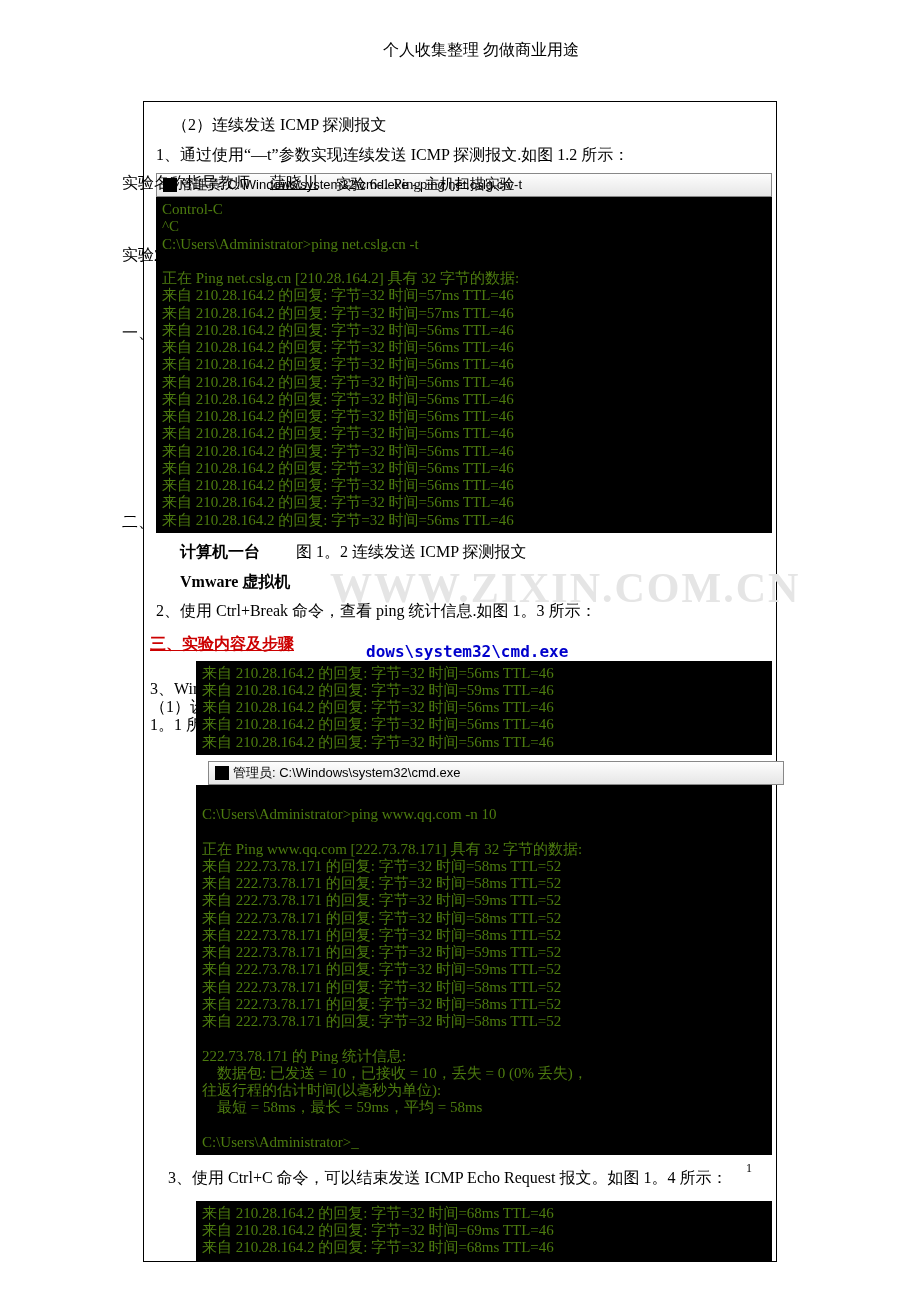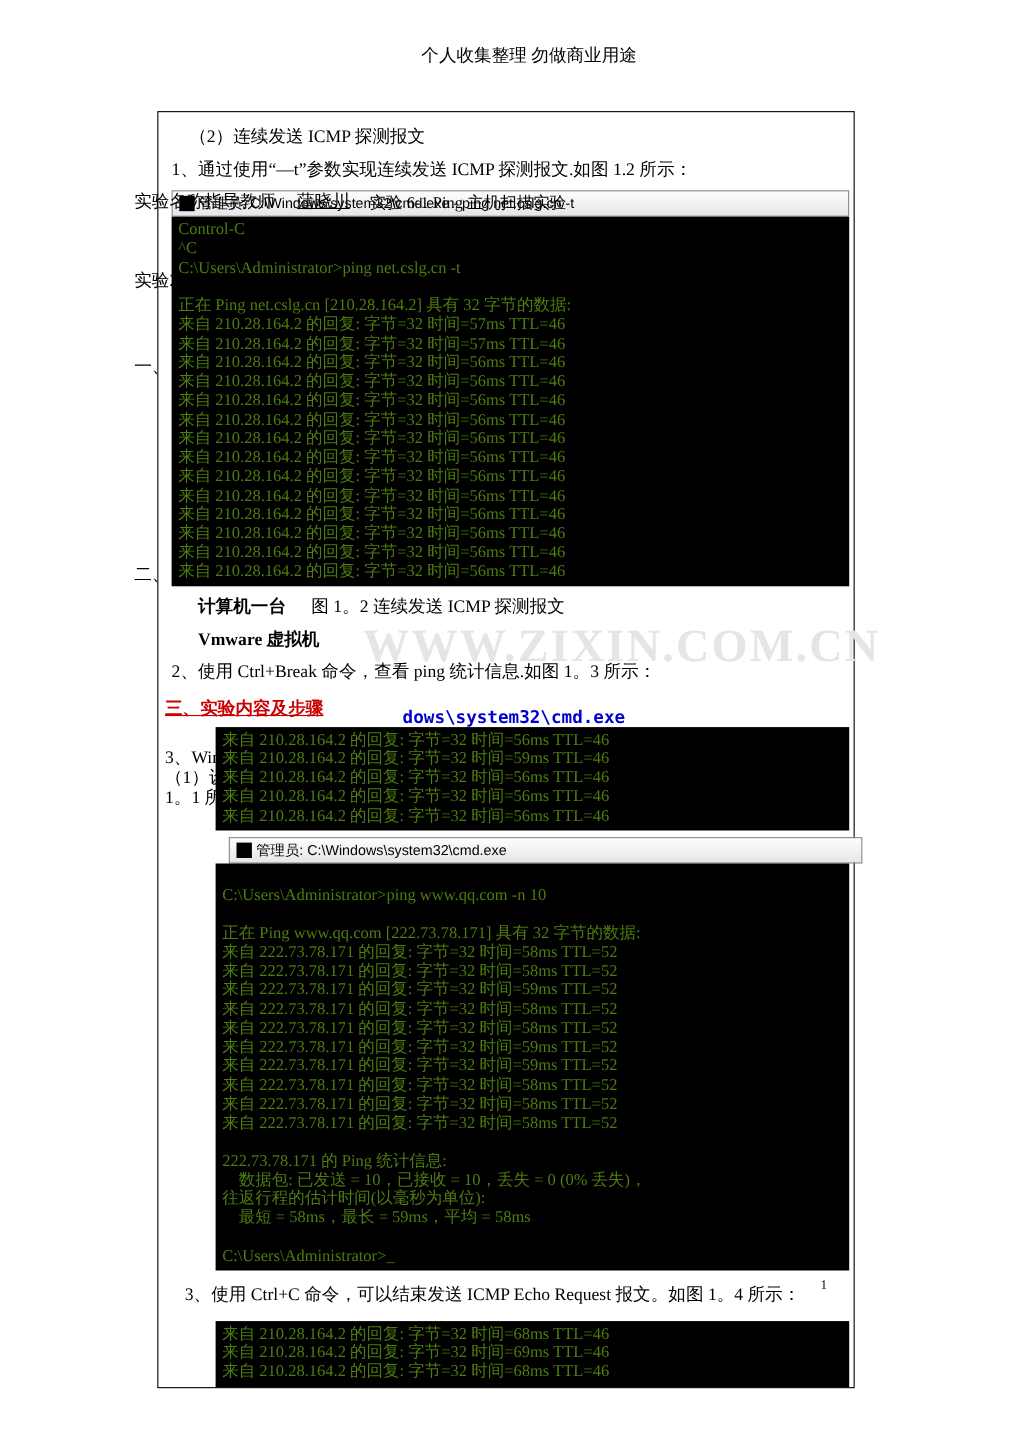--- a/index.html
+++ b/index.html
@@ -160,21 +160,21 @@
 来自 210.28.164.2 的回复: 字节=32 时间=56ms TTL=46
 来自 210.28.164.2 的回复: 字节=32 时间=56ms TTL=46
 来自 210.28.164.2 的回复: 字节=32 时间=56ms TTL=46
 来自 210.28.164.2 的回复: 字节=32 时间=56ms TTL=46
 来自 210.28.164.2 的回复: 字节=32 时间=56ms TTL=46
 来自 210.28.164.2 的回复: 字节=32 时间=56ms TTL=46
 来自 210.28.164.2 的回复: 字节=32 时间=56ms TTL=46</div>
       <span style="position:absolute; top:2px; left:180px; color:#000; font-size:15px;">实验 6-1   Ping 主机扫描实验</span>
     </div>
 
-    <div class="para" style="display:flex; gap:23px; align-items:flex-end;">
+    <div class="para" style="display:flex; gap:36px; align-items:flex-end;">
       <span class="bold-list" style="margin-left:24px;">计算机一台</span>
       <span>图 1。2 连续发送 ICMP 探测报文</span>
     </div>
     <div class="bold-list para" style="margin-left:24px; position:relative;">
       <span>Vmware 虚拟机</span>
       <span class="watermark" style="top:-14px; left:150px;">WWW.ZIXIN.COM.CN</span>
     </div>
     <div class="para"> 2、使用 Ctrl+Break 命令，查看 ping 统计信息.如图 1。3 所示：</div>
 
     <div style="position:relative;">

